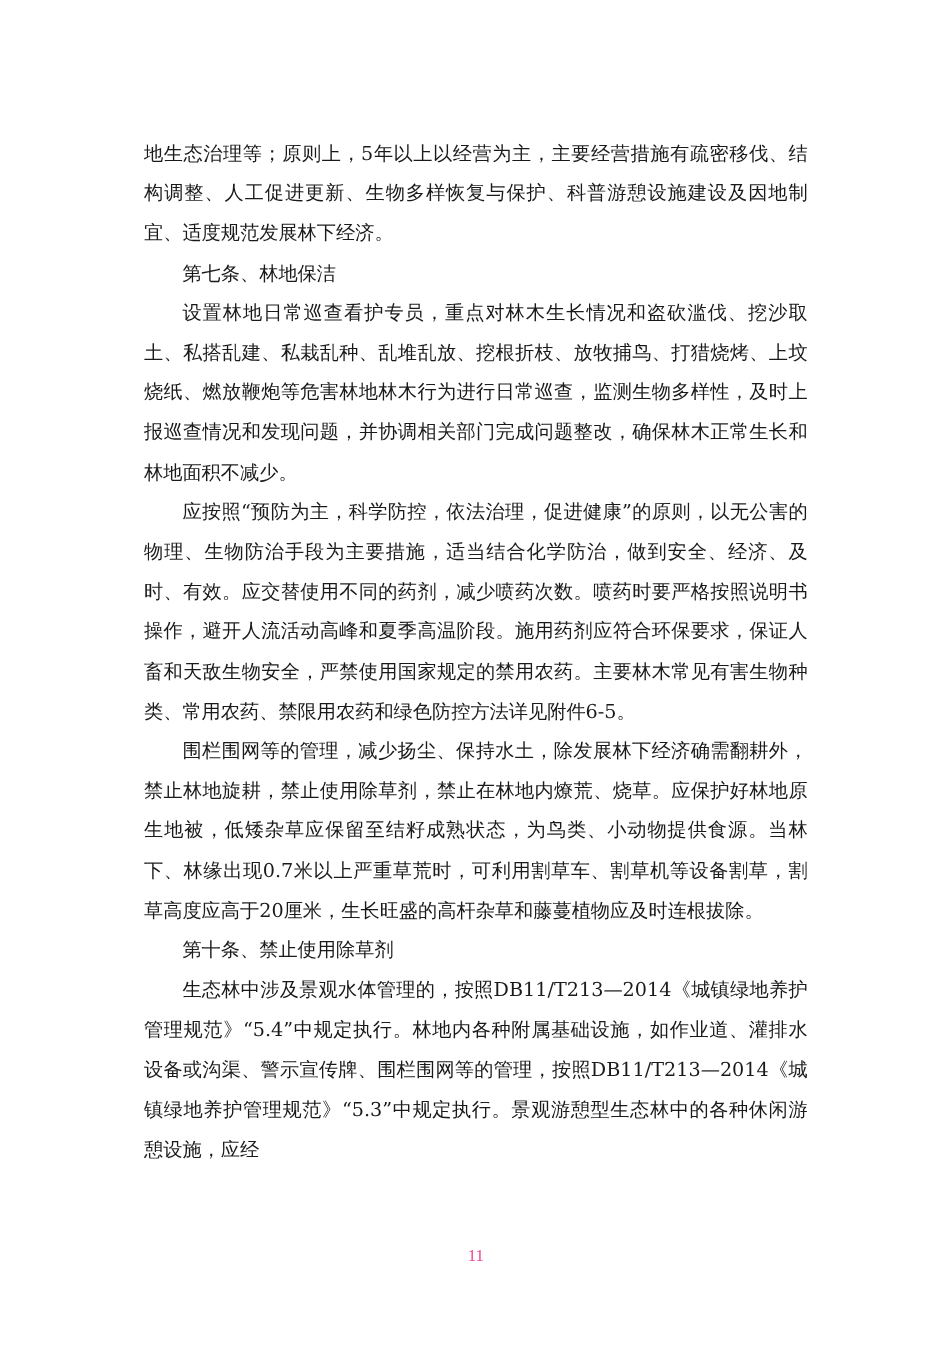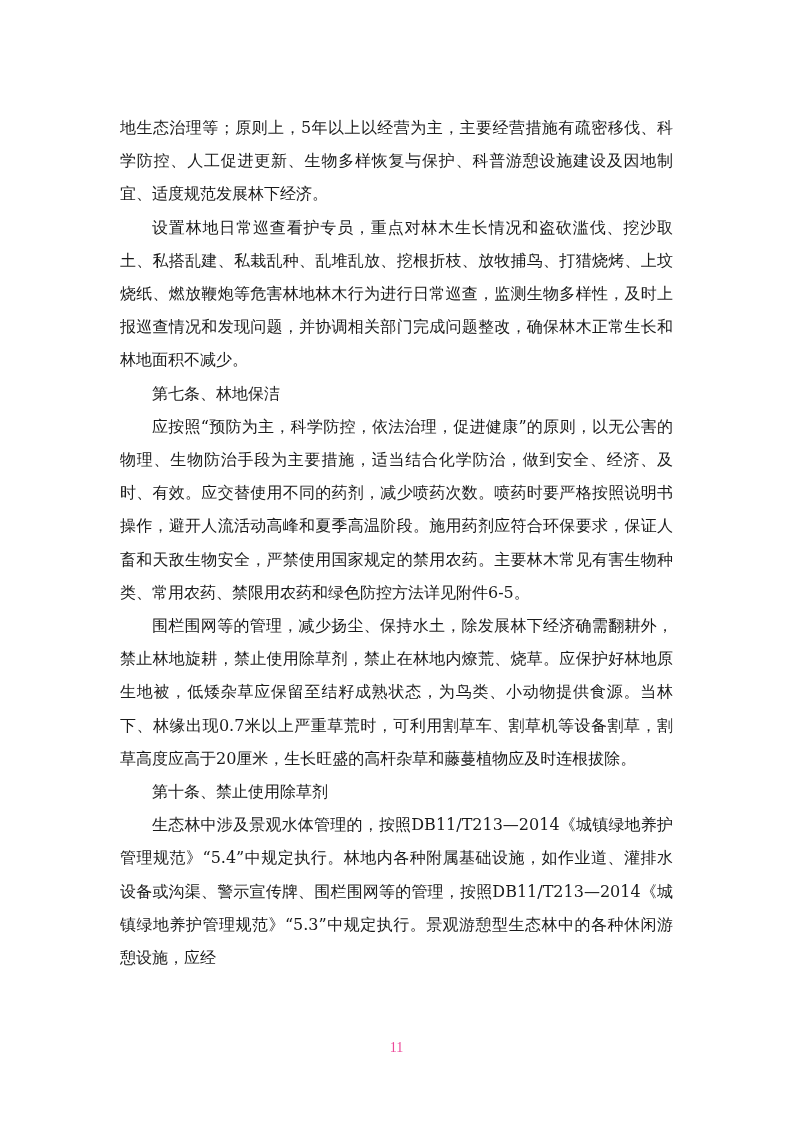--- a/index.html
+++ b/index.html
@@ -14,22 +14,22 @@
   .heading { text-indent: 32px; }
   .page-number {
     position: absolute; left: 0; width: 793px; top: 1040px; text-align: center;
     font-family: "Liberation Serif", "DejaVu Serif", serif; font-size: 14px; color: #ec4899;
   }
 </style>
 </head>
 <body>
 
 <div class="page">
-  <p class="p">地生态治理等；原则上，5年以上以经营为主，主要经营措施有疏密移伐、科学防控、人工促进更新、生物多样恢复与保护、科普游憩设施建设及因地制宜、适度规范发展林下经济。</p>
+  <p class="p">地生态治理等；原则上，5年以上以经营为主，主要经营措施有疏密移伐、结构调整、人工促进更新、生物多样恢复与保护、科普游憩设施建设及因地制宜、适度规范发展林下经济。</p>
+  <p class="p heading">第七条、林地保洁</p>
   <p class="p indent">设置林地日常巡查看护专员，重点对林木生长情况和盗砍滥伐、挖沙取土、私搭乱建、私栽乱种、乱堆乱放、挖根折枝、放牧捕鸟、打猎烧烤、上坟烧纸、燃放鞭炮等危害林地林木行为进行日常巡查，监测生物多样性，及时上报巡查情况和发现问题，并协调相关部门完成问题整改，确保林木正常生长和林地面积不减少。</p>
-  <p class="p heading">第七条、林地保洁</p>
   <p class="p indent">应按照“预防为主，科学防控，依法治理，促进健康”的原则，以无公害的物理、生物防治手段为主要措施，适当结合化学防治，做到安全、经济、及时、有效。应交替使用不同的药剂，减少喷药次数。喷药时要严格按照说明书操作，避开人流活动高峰和夏季高温阶段。施用药剂应符合环保要求，保证人畜和天敌生物安全，严禁使用国家规定的禁用农药。主要林木常见有害生物种类、常用农药、禁限用农药和绿色防控方法详见附件6-5。</p>
   <p class="p indent">围栏围网等的管理，减少扬尘、保持水土，除发展林下经济确需翻耕外，禁止林地旋耕，禁止使用除草剂，禁止在林地内燎荒、烧草。应保护好林地原生地被，低矮杂草应保留至结籽成熟状态，为鸟类、小动物提供食源。当林下、林缘出现0.7米以上严重草荒时，可利用割草车、割草机等设备割草，割草高度应高于20厘米，生长旺盛的高杆杂草和藤蔓植物应及时连根拔除。</p>
   <p class="p heading">第十条、禁止使用除草剂</p>
   <p class="p indent">生态林中涉及景观水体管理的，按照DB11/T213—2014《城镇绿地养护管理规范》“5.4”中规定执行。林地内各种附属基础设施，如作业道、灌排水设备或沟渠、警示宣传牌、围栏围网等的管理，按照DB11/T213—2014《城镇绿地养护管理规范》“5.3”中规定执行。景观游憩型生态林中的各种休闲游憩设施，应经</p>
 </div>
 
 <div class="page-number">11</div>
 
 </body></html>

